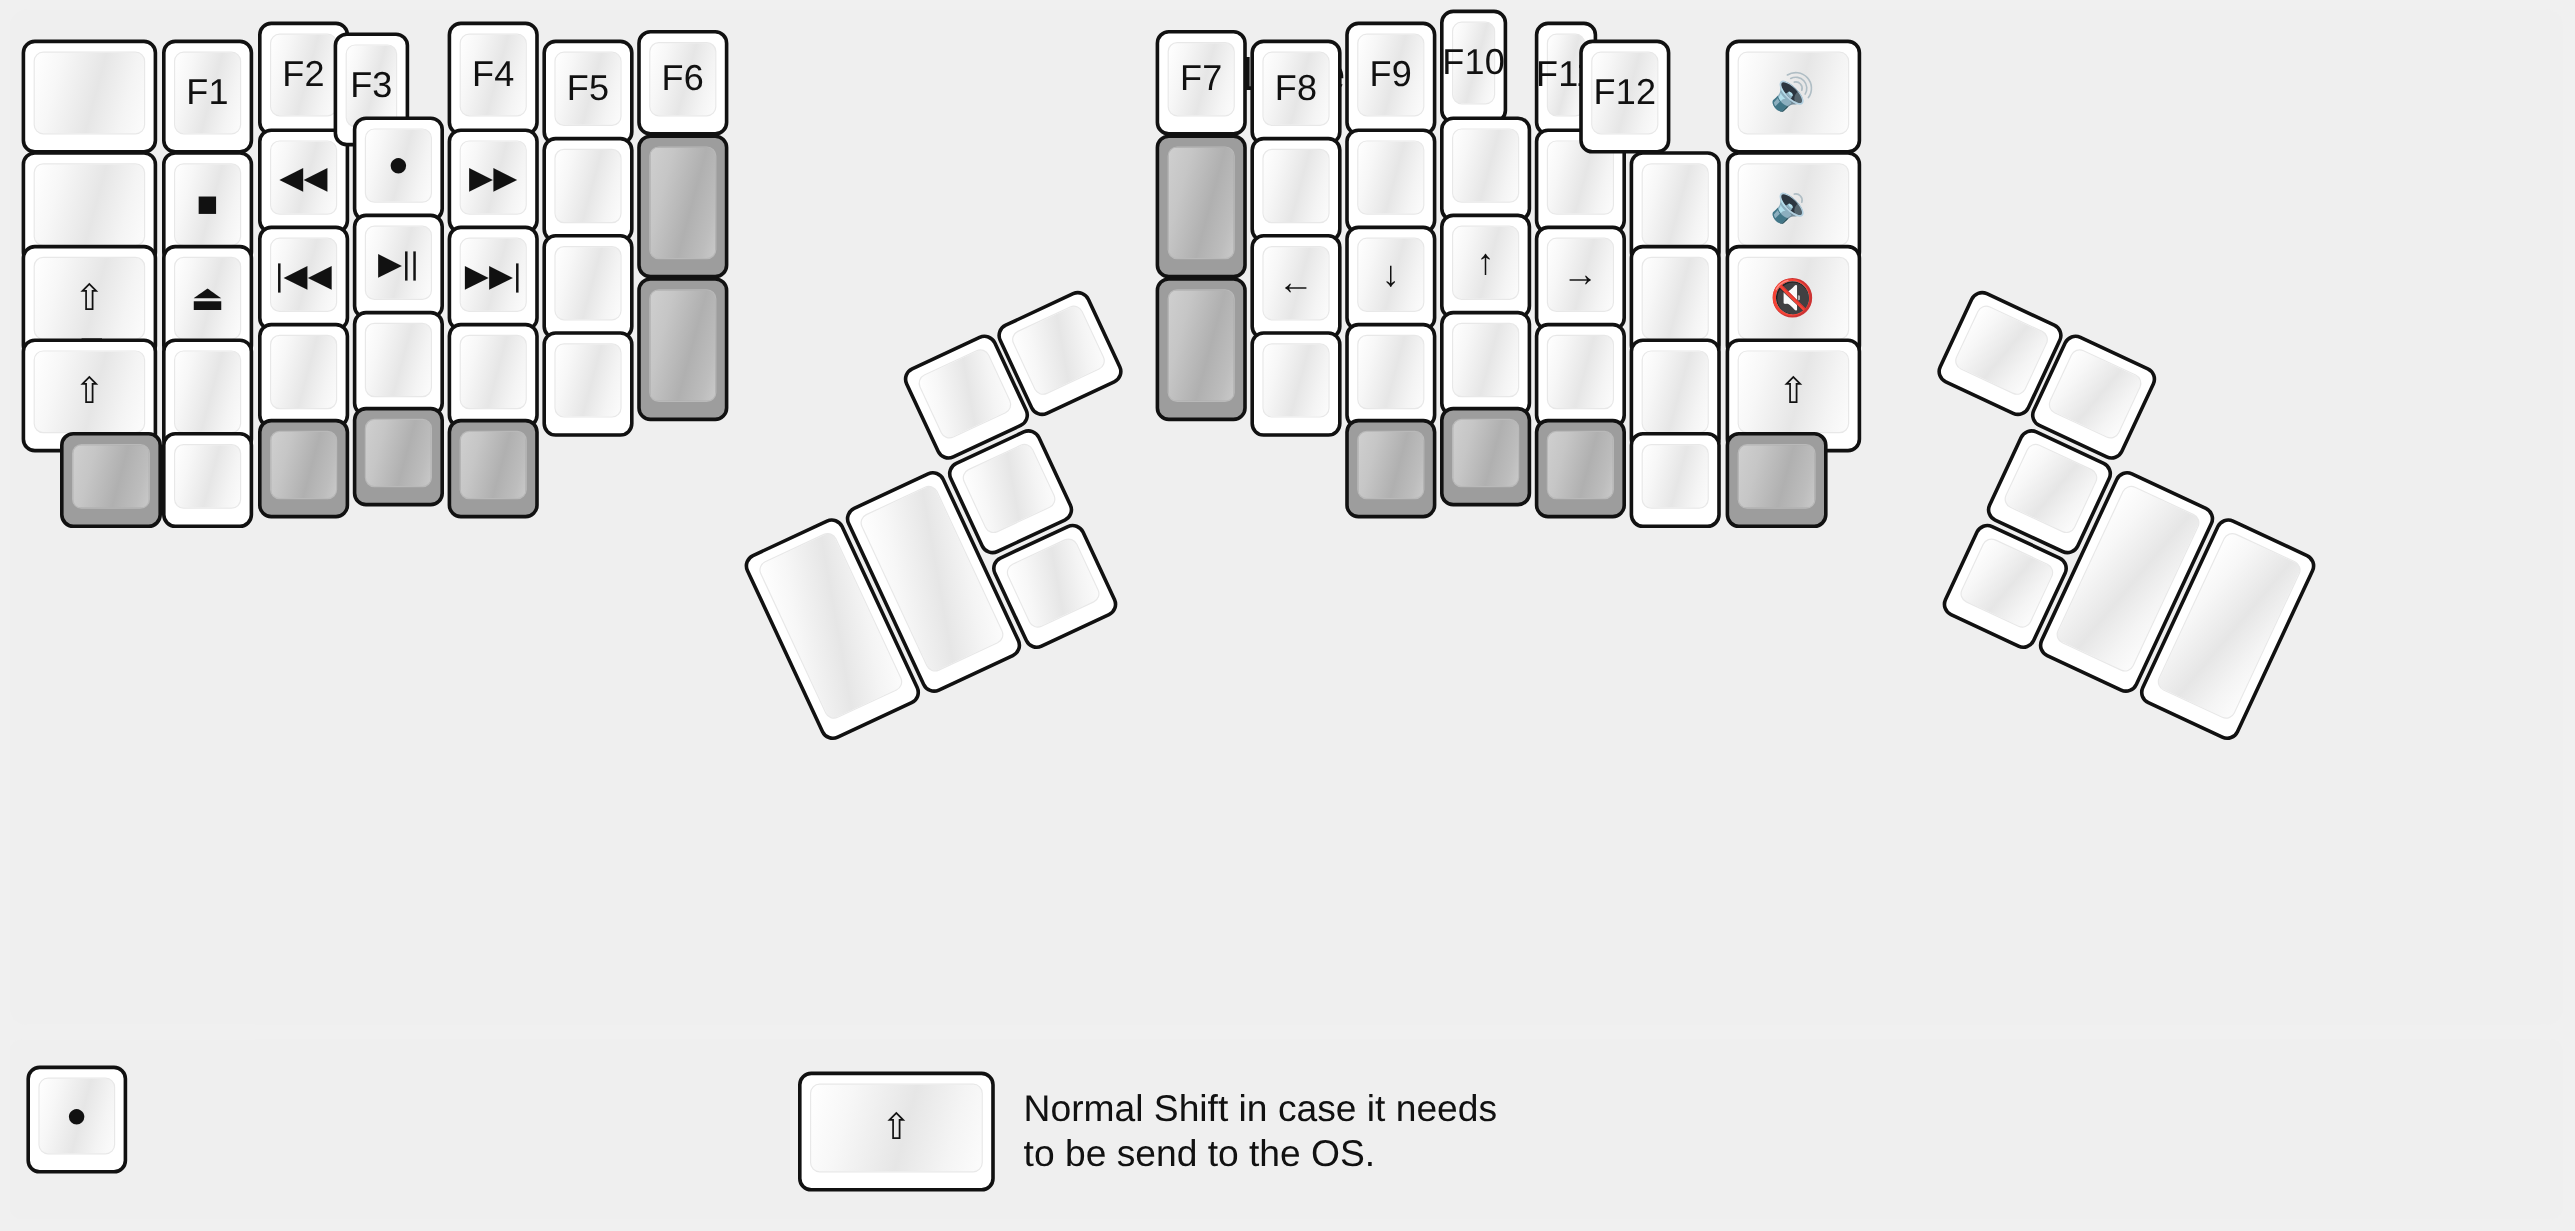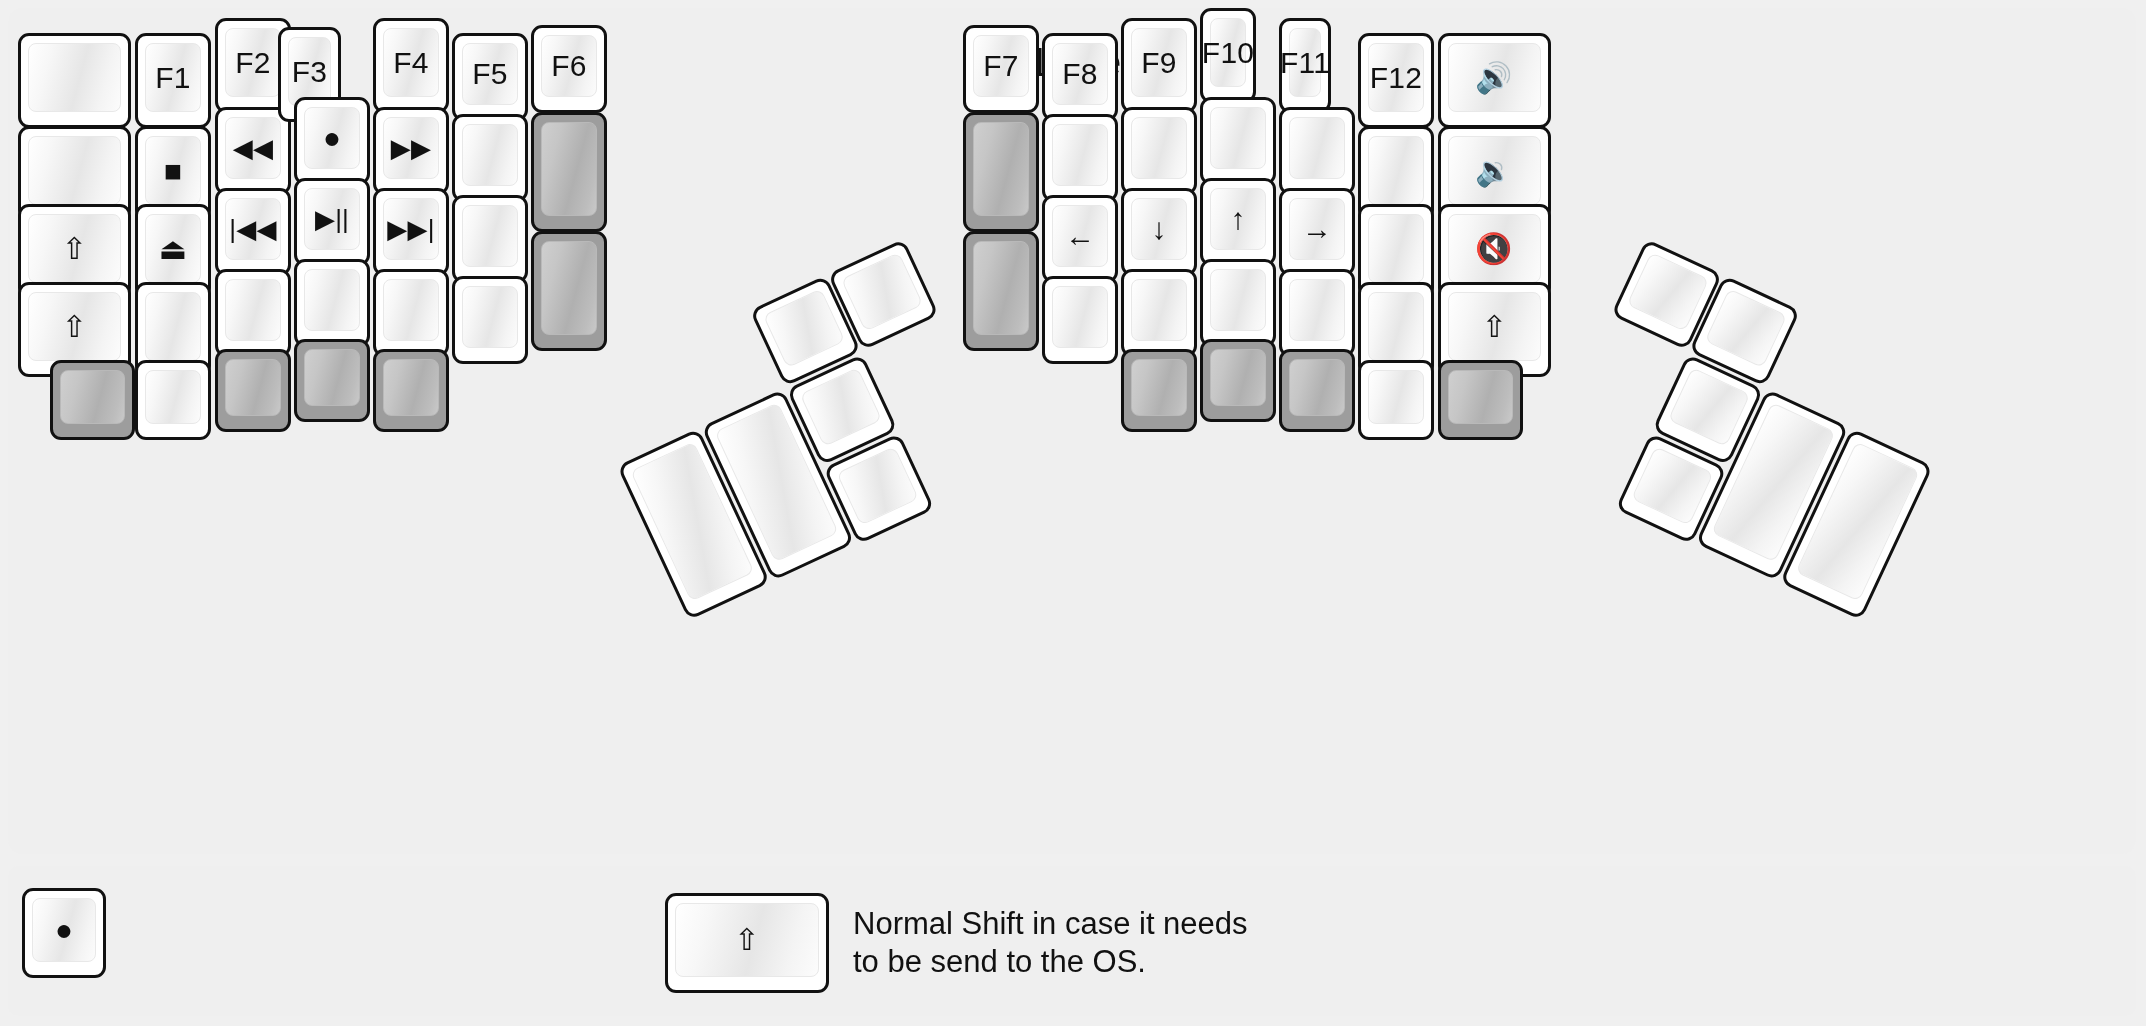--- a/index.html
+++ b/index.html
@@ -406,21 +406,21 @@
     <div class="cap">
         <span class="lbl"></span>
       </div>
     </div>
   <div class="key trans" style="left:1279px;top:349px;width:76px;height:83px;">
     <div class="cap">
         <span class="lbl"></span>
       </div>
     </div>
 
-  <div class="key" style="left:1358px;top:33px;width:76px;height:95px;">
+  <div class="key" style="left:1316px;top:33px;width:76px;height:95px;">
     <div class="cap">
         <span class="lbl">F12</span>
       </div>
     </div>
   <div class="key" style="left:1358px;top:126px;width:76px;height:95px;">
     <div class="cap">
         <span class="lbl"></span>
       </div>
     </div>
   <div class="key" style="left:1358px;top:204px;width:76px;height:95px;">

